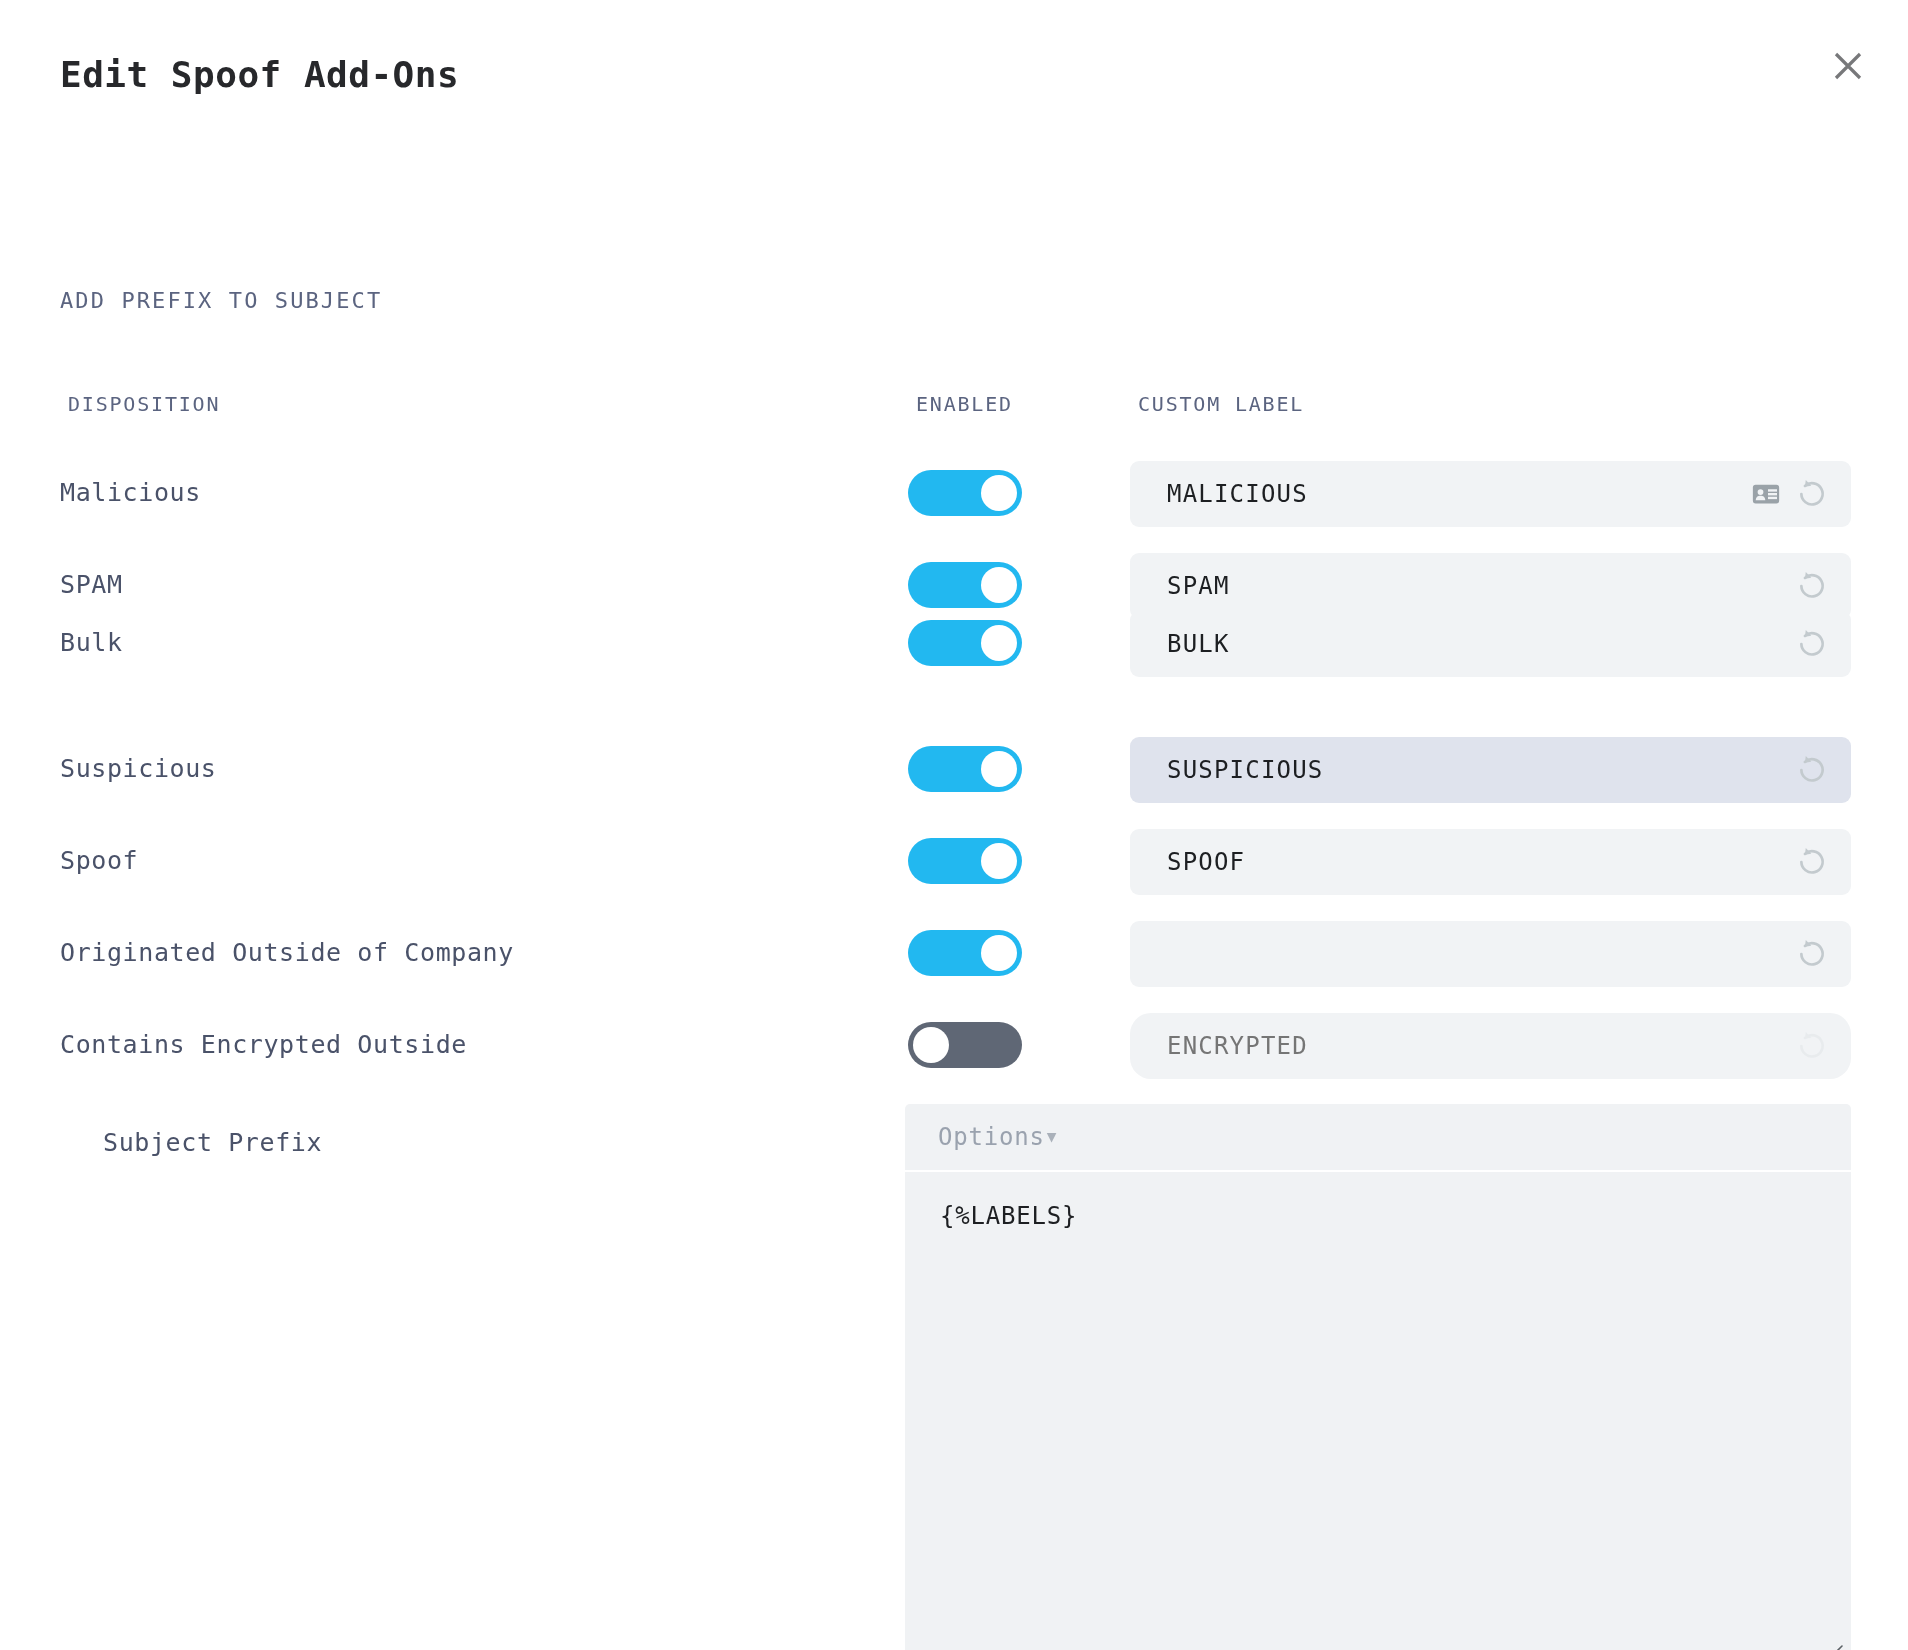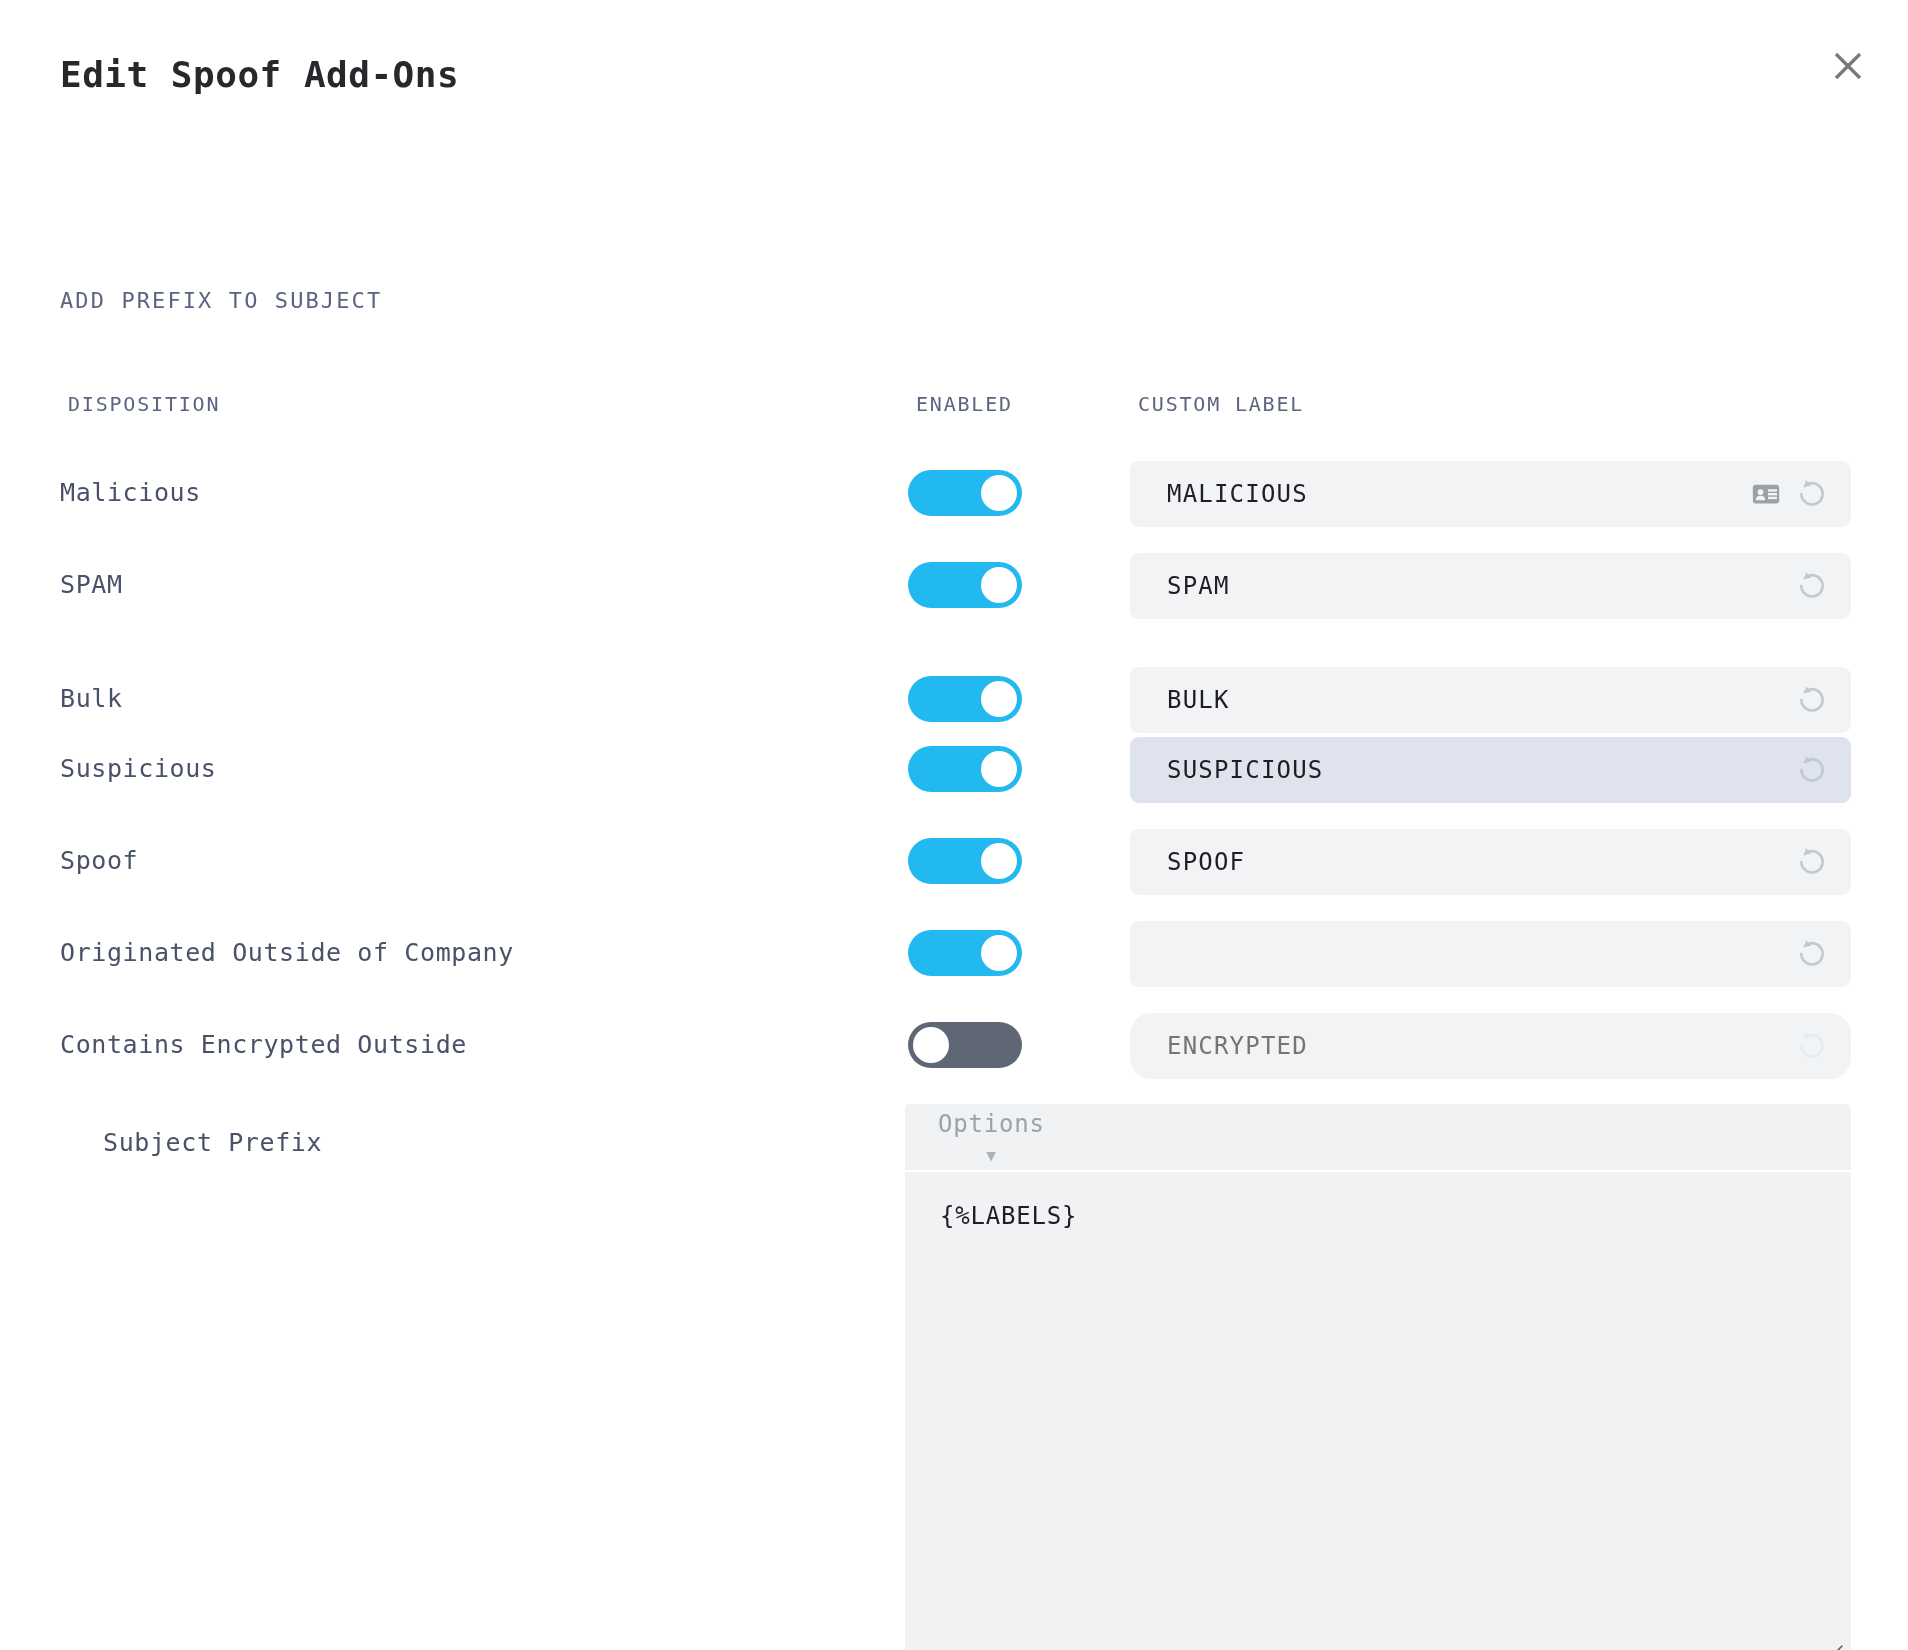--- a/index.html
+++ b/index.html
@@ -194,30 +194,29 @@
     height: 66px;
     background: #f0f2f4;
     border-radius: 5px 5px 0 0;
     display: flex;
     align-items: center;
   }
   .options-button {
     margin-left: 33px;
     display: flex;
     align-items: center;
-    gap: 10px;
+    gap: 2px;
     background: none;
     border: none;
     padding: 0;
     cursor: pointer;
     font-size: 24px;
     letter-spacing: 0.8px;
     color: #9aa2ae;
     font-family: "DejaVu Sans Mono", "Liberation Mono", monospace;
-    flex-direction: column;
   }
   .caret { font-size: 16px; color: #aab1ba; line-height: 1; }
 
   .editor-body {
     position: absolute;
     left: 0; top: 68px;
     width: 100%;
     height: 496px;
     background: #f0f2f4;
     border-radius: 0 0 5px 5px;
@@ -306,21 +305,21 @@
         <div class="field-icons">
           <button class="icon-btn">
             <svg width="34" height="34" viewBox="0 0 24 24">
               <path d="M4.5 12 A7.5 7.5 0 1 0 7 6.3" stroke="#c3cace" stroke-width="1.9" fill="none" stroke-linecap="round"></path>
               <path d="M7.6 2.2 L7.0 6.8 L11.5 6.1 Z" fill="#c3cace"></path>
             </svg>
           </button>
         </div>
       </div>
     </div>
-    <div class="row" style="top: 654px;">
+    <div class="row" style="top: 598px;">
       <div class="row-label">Bulk</div>
       <button class="toggle">
         <span class="knob"></span>
       </button>
       <div class="label-field">
         <input type="text" class="label-value" value="BULK" style="">
         <div class="field-icons">
           <button class="icon-btn">
             <svg width="34" height="34" viewBox="0 0 24 24">
               <path d="M4.5 12 A7.5 7.5 0 1 0 7 6.3" stroke="#c3cace" stroke-width="1.9" fill="none" stroke-linecap="round"></path>

